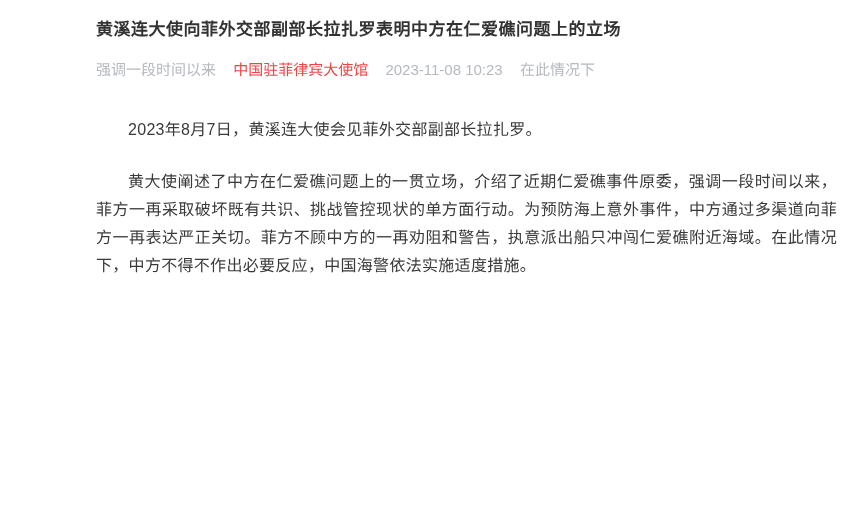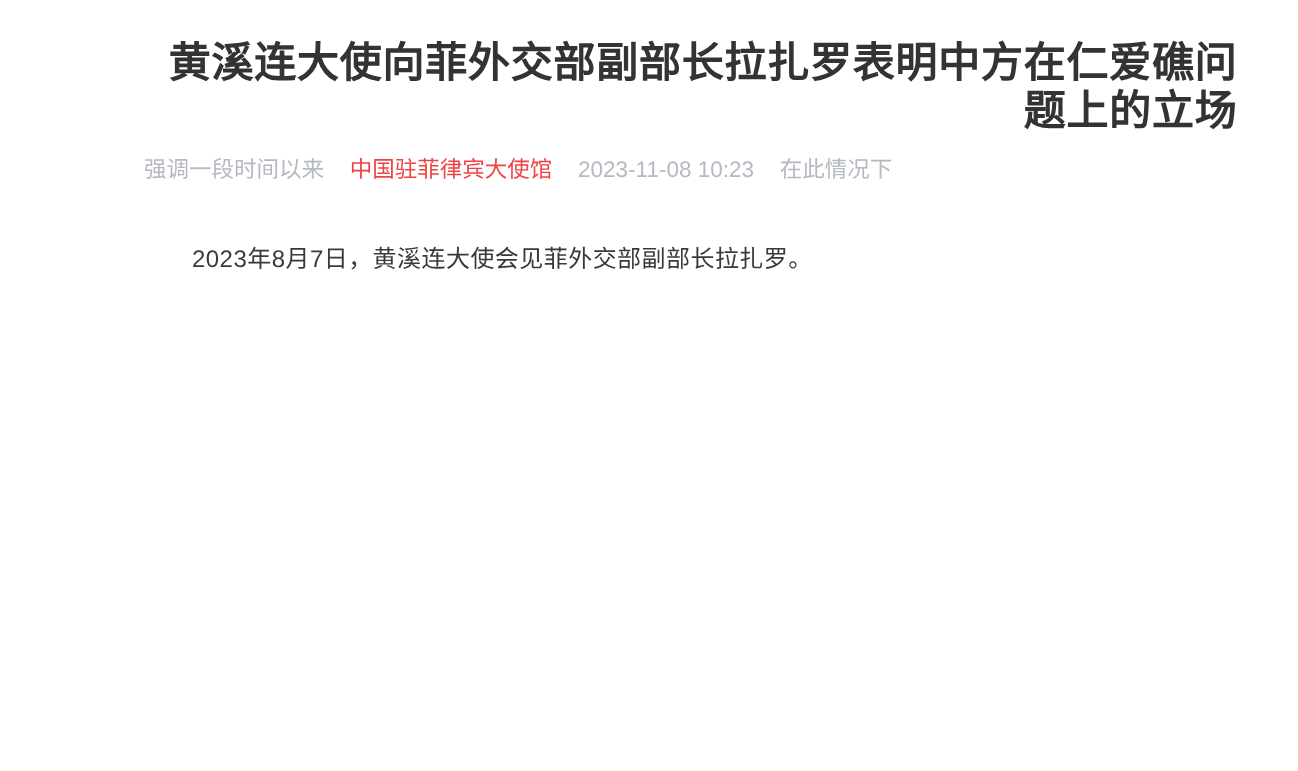--- a/index.html
+++ b/index.html
@@ -16,27 +16,27 @@
     overflow: hidden;
     box-sizing: border-box;
   }
   .article {
     position: absolute;
     left: 96px;
     top: 14px;
     width: 741px;
   }
   .article-title {
-    margin: 12px;
-    font-size: 28px;
+    margin: 0;
+    font-size: 17px;
     line-height: 32px;
     font-weight: bold;
     color: #333333;
     letter-spacing: 0.5px;
-    text-align: right;
+    text-align: left;
   }
   .article-meta {
     margin-top: 14px;
     font-size: 15px;
     line-height: 20px;
     color: #b5b9c0;
     white-space: nowrap;
   }
   .article-meta > span {
     margin-right: 13px;
@@ -69,16 +69,17 @@
 
     <div class="article-meta">
       <span class="meta-author">强调一段时间以来</span>
       <span class="meta-account">中国驻菲律宾大使馆</span>
       <span class="meta-datetime">2023-11-08 10:23</span>
       <span class="meta-location">在此情况下</span>
     </div>
 
     <div class="article-body">
       <p>2023年8月7日，黄溪连大使会见菲外交部副部长拉扎罗。</p>
+      <p>黄大使阐述了中方在仁爱礁问题上的一贯立场，介绍了近期仁爱礁事件原委，强调一段时间以来，菲方一再采取破坏既有共识、挑战管控现状的单方面行动。为预防海上意外事件，中方通过多渠道向菲方一再表达严正关切。菲方不顾中方的一再劝阻和警告，执意派出船只冲闯仁爱礁附近海域。在此情况下，中方不得不作出必要反应，中国海警依法实施适度措施。</p>
     </div>
 
   </div>
 </div>
 
 </body></html>

